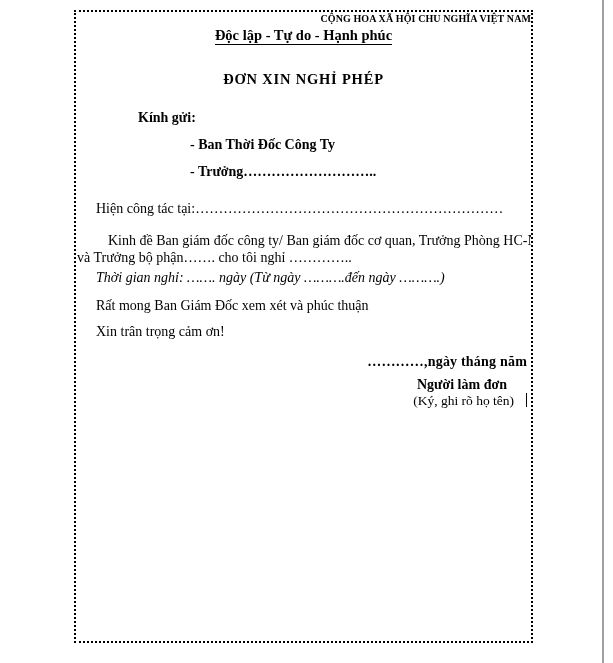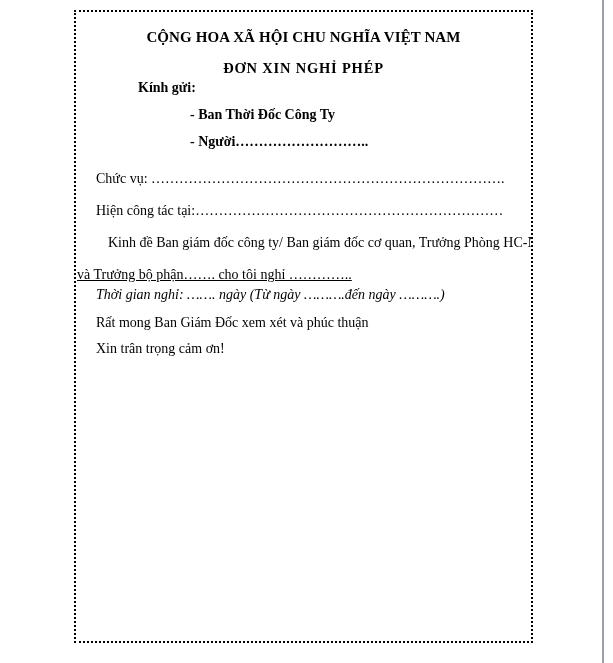--- a/index.html
+++ b/index.html
@@ -41,25 +41,25 @@
     position: absolute;
     top: 0;
     left: 602px;
     width: 2px;
     height: 663px;
     background: #9aa0a6;
   }
 
   
   .nat-title {
-    text-align: center;
-    font-weight: bold;
-    font-size: 15px;
+    text-align: right;
+    font-weight: bold;
+    font-size: 10px;
     letter-spacing: 0.1px;
-    margin-top: 17px;
+    margin-top: 1px;
     line-height: 1.15;
     white-space: nowrap;
   }
   .nat-sub-wrap {
     text-align: center;
     margin-top: 1px;
   }
   .nat-sub {
     display: inline-block;
     font-weight: bold;
@@ -68,26 +68,26 @@
     padding-bottom: 1px;
     line-height: 1.15;
   }
 
   
   .doc-title {
     text-align: center;
     font-weight: bold;
     font-size: 14.5px;
     letter-spacing: 0.8px;
-    margin-top: 14px;
+    margin-top: 26px;
   }
 
   
   .recipients {
-    margin-top: 3px;
+    margin-top: 22px;
     padding-left: 62px;
   }
   .recip-label {
     font-weight: bold;
     font-size: 14px;
     margin-bottom: 5px;
   }
   .recip-item {
     font-weight: bold;
     font-size: 14px;
@@ -114,23 +114,22 @@
     margin-bottom: 6px;
   }
   .para-line-1 {
     padding-left: 20px;
     text-indent: 12px;
     white-space: nowrap;
     overflow: hidden;
   }
   .para-line-2 {
     padding-left: 1px;
-    margin-top: 18px;
-    white-space: nowrap;
-    text-decoration: underline;
+    margin-top: 3px;
+    white-space: nowrap;
   }
   .tight-line {
     padding-left: 20px;
     margin-bottom: 11px;
     white-space: nowrap;
     overflow: hidden;
     font-style: italic;
   }
   .closing-line {
     padding-left: 20px;
@@ -178,45 +177,54 @@
 </head>
 <body>
 
 <div id="scroll-strip"></div>
 
 <div id="page">
   <div id="page-inner">
 
     <div class="nat-title">CỘNG HOA XÃ HỘI CHU NGHĨA VIỆT NAM</div>
 
+    <div class="nat-sub-wrap">
+      <span class="nat-sub">Độc lập - Tự do - Hạnh phúc</span>
+    </div>
 
     <div class="doc-title">ĐƠN XIN NGHỈ PHÉP</div>
 
     <div class="recipients">
       <div class="recip-label">Kính gửi:</div>
       <div class="recip-item">- Ban Thời Đốc Công Ty</div>
-      <div class="recip-item">- Người………………………..</div>
+      <div class="recip-item">- Trưởng………………………..</div>
     </div>
 
     <div class="body-block">
 
 
-      <div class="field-line">Chức vụ: ………………………………………………………………….</div>
 
       <div class="field-line">Hiện công tác tại:…………………………………………………………</div>
 
       <div class="para">
         <div class="para-line-1">Kinh đề Ban giám đốc công ty/ Ban giám đốc cơ quan, Trưởng Phòng HC-NS</div>
         <div class="para-line-2">và Trưởng bộ phận……. cho tôi nghỉ …………..</div>
       </div>
 
       <div class="tight-line">Thời gian nghỉ: ……. ngày (Từ ngày ……….đến ngày ……….)</div>
 
 
 
       <div class="closing-line closing-first">Rất mong Ban Giám Đốc xem xét và phúc thuận</div>
 
       <div class="closing-line">Xin trân trọng cảm ơn!</div>
 
+      <div class="sign-block">
+        <div class="sign-date">…………,ngày    tháng    năm</div>
+        <div class="sign-role">Người làm đơn</div>
+        <div>
+          <span class="sign-note">(Ký, ghi rõ họ tên)</span><span class="caret"></span>
+        </div>
+      </div>
 
     </div>
   </div>
 </div>
 
 </body></html>

